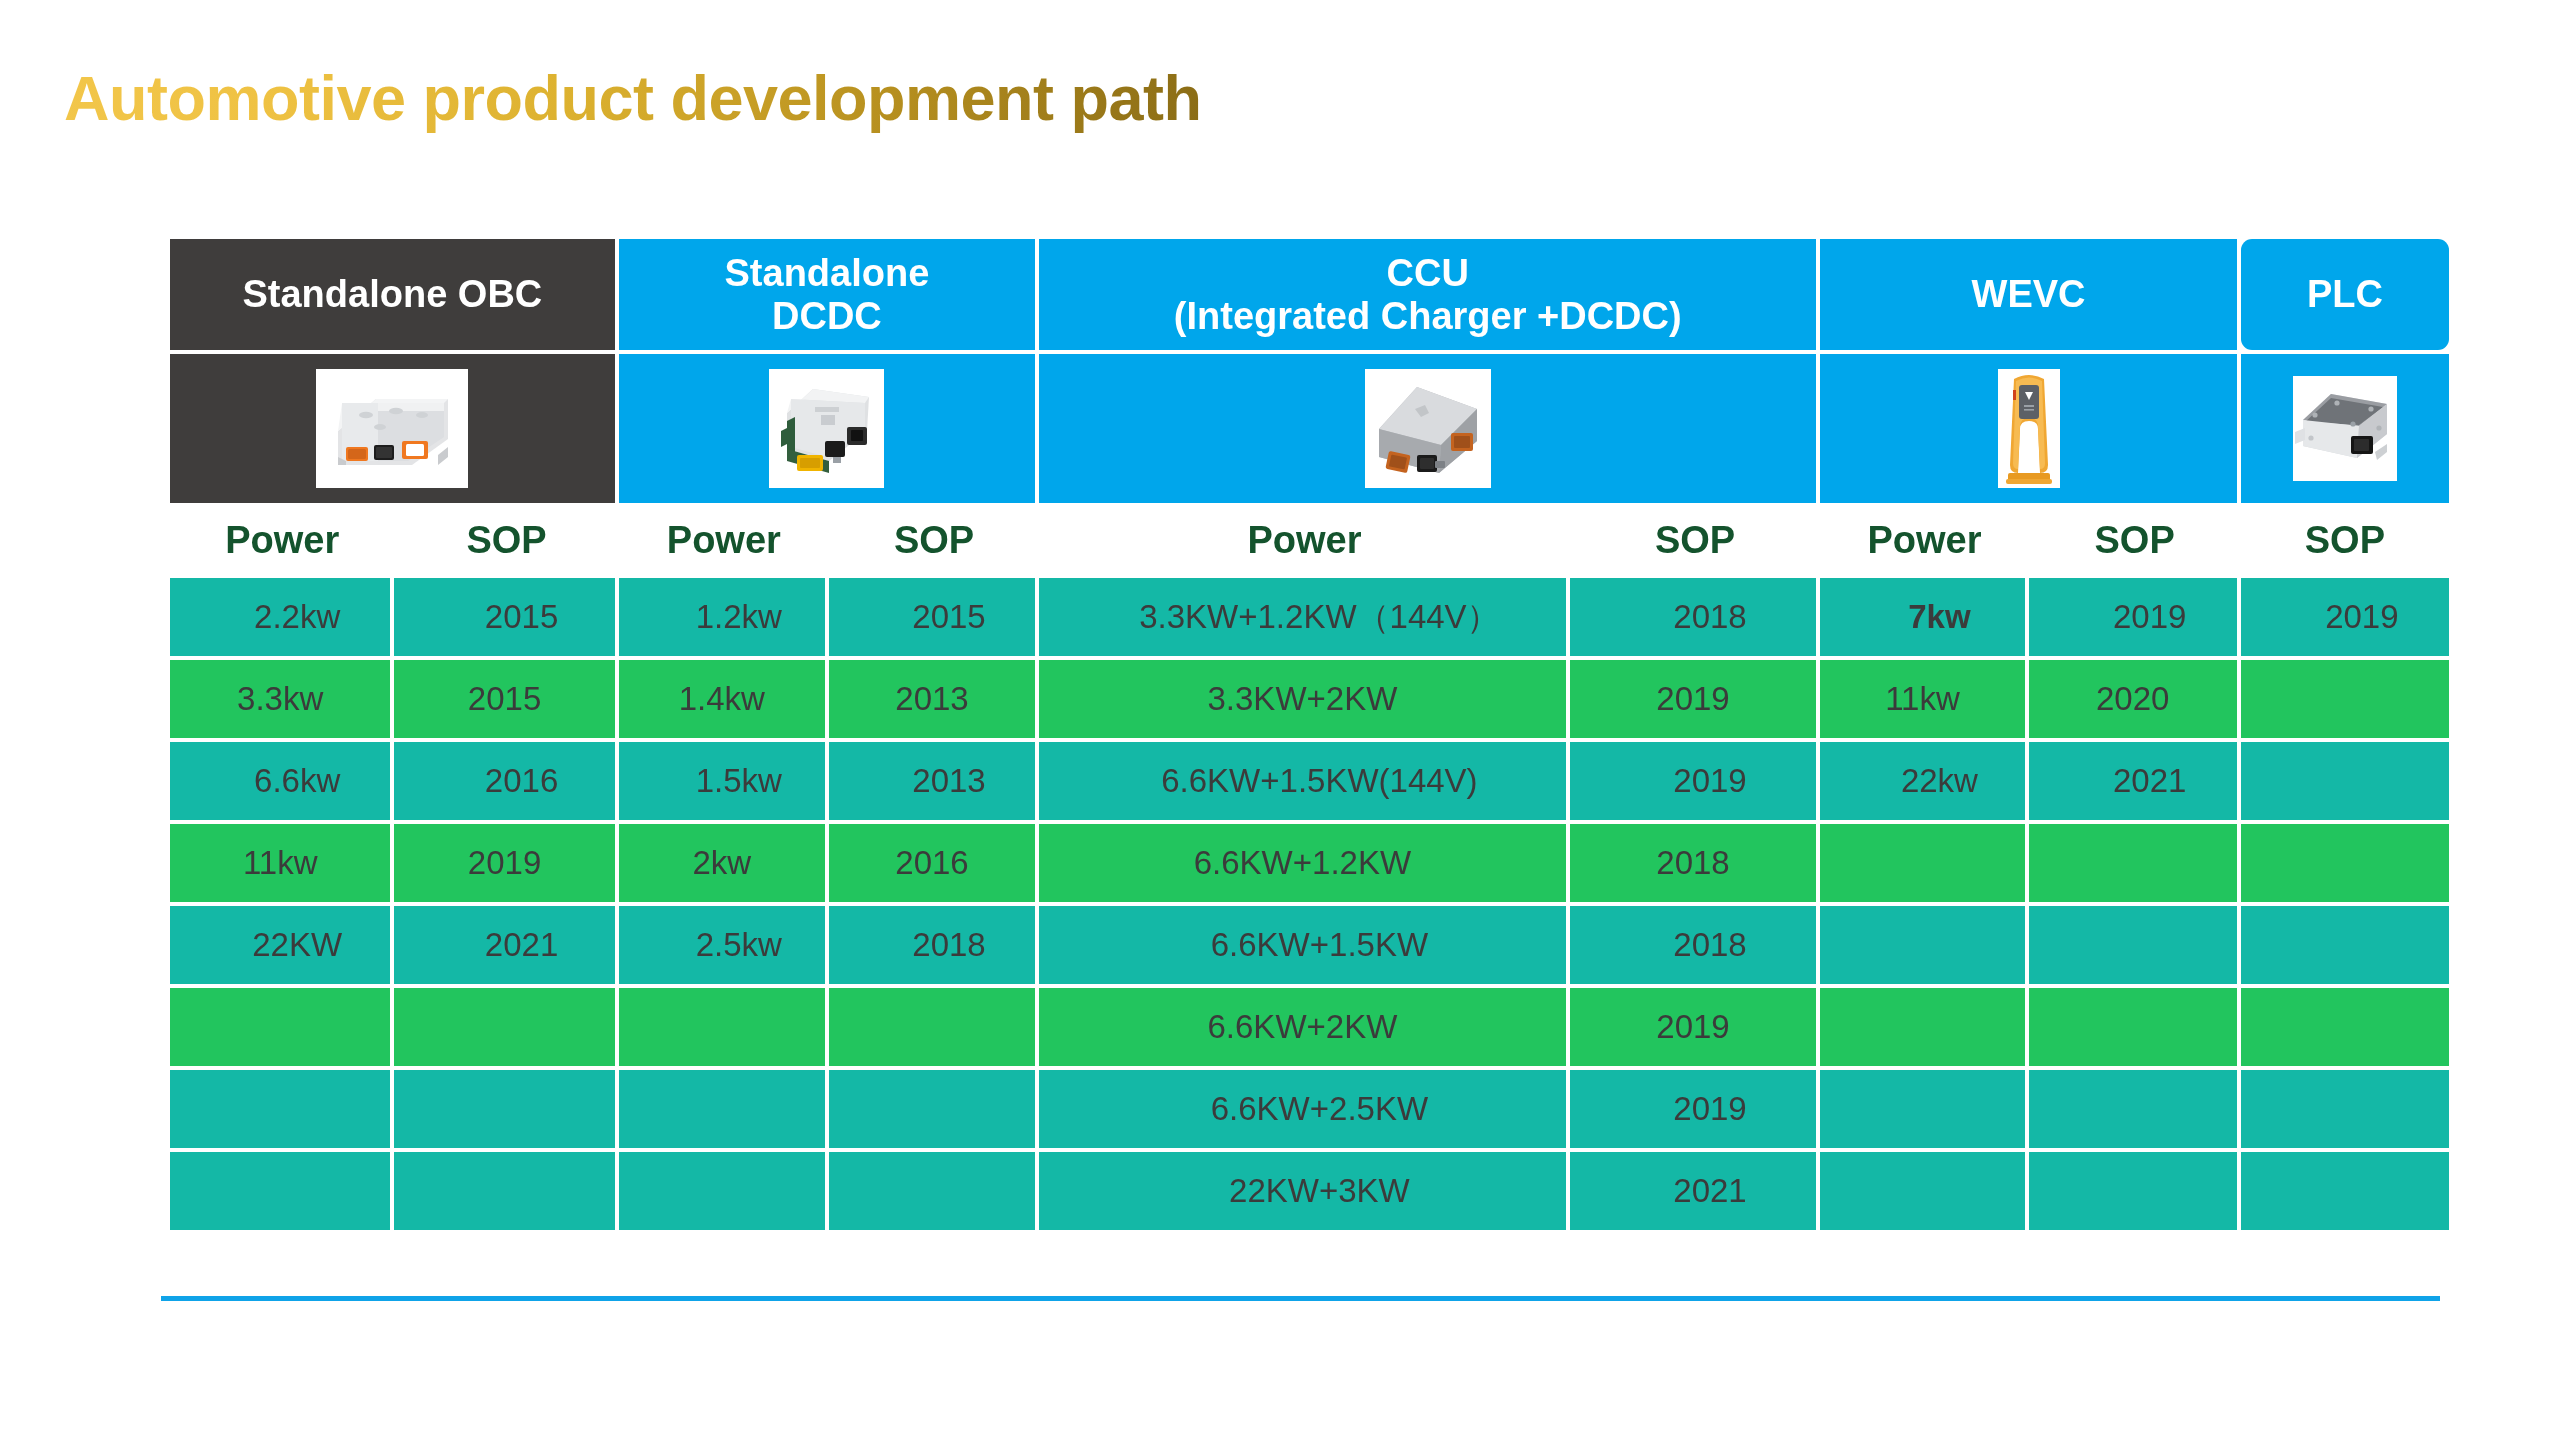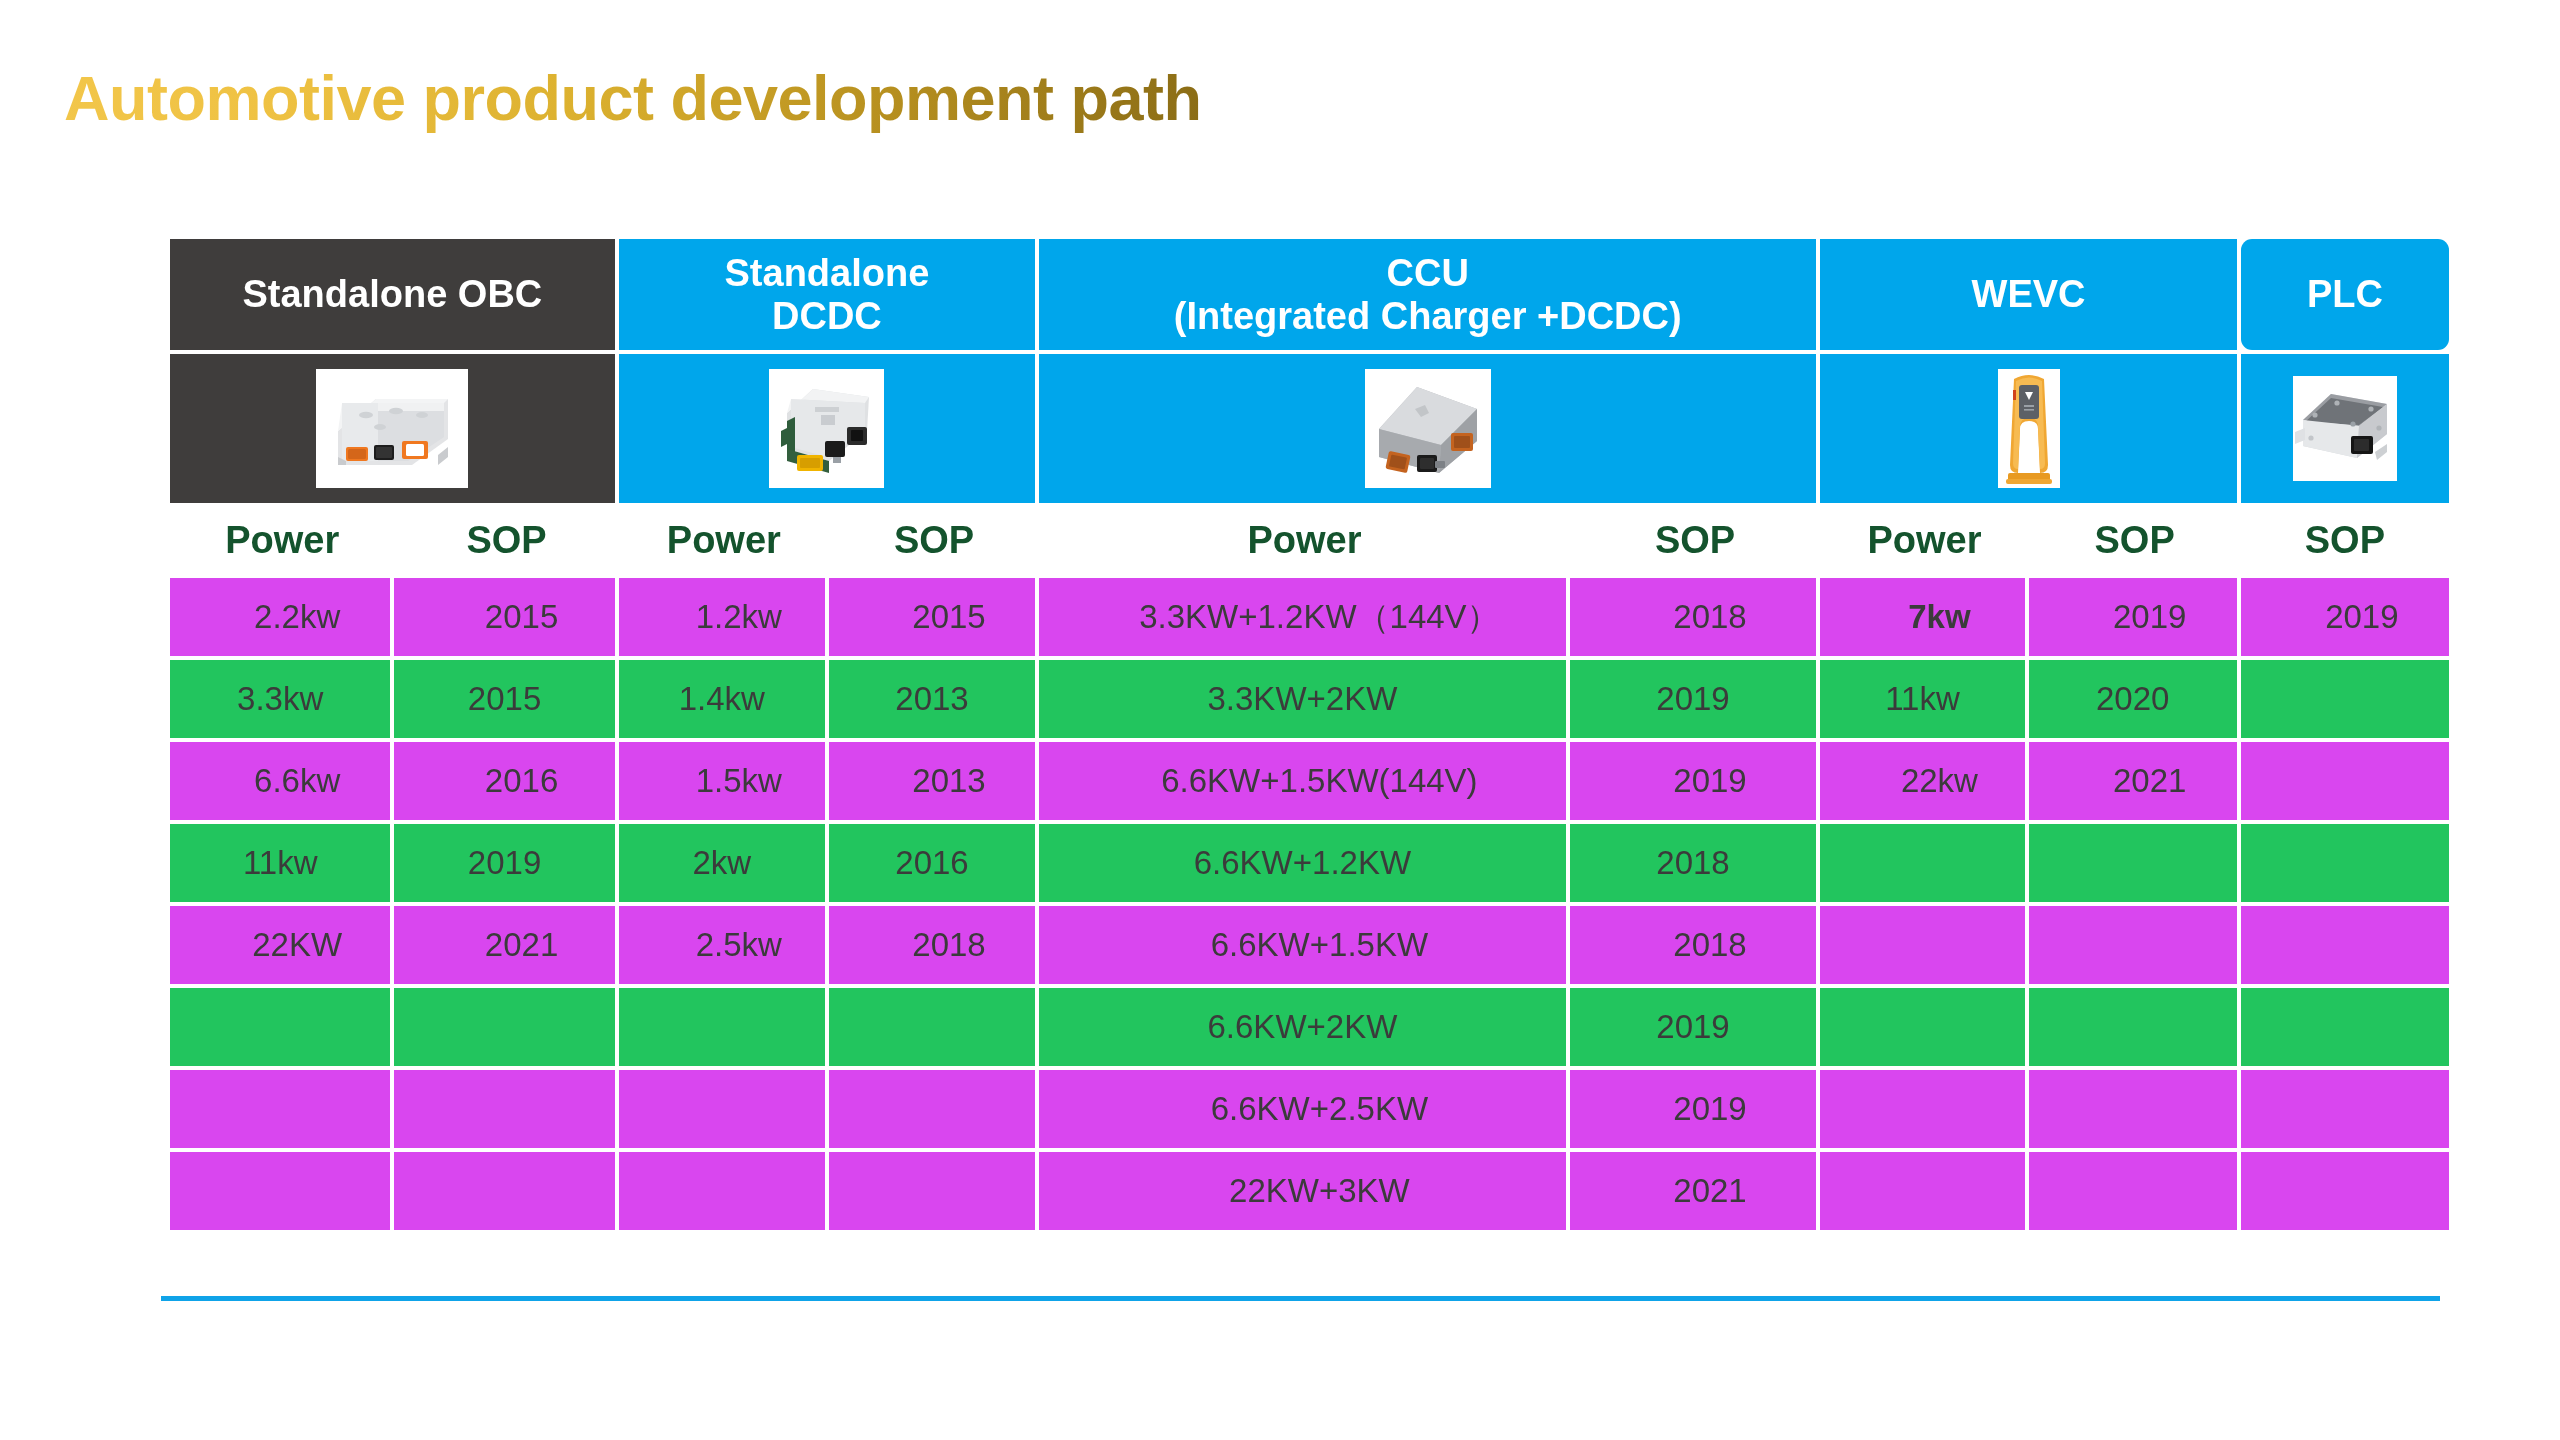--- a/index.html
+++ b/index.html
@@ -91,21 +91,21 @@
     text-align:center;
     vertical-align:middle;
     font-size:33px;
     color:#3b3b3b;
     border-right:4px solid #ffffff;
     border-bottom:4px solid #ffffff;
     padding:0 4px;
     white-space:nowrap;
   }
   .cell.last{border-right:none;}
-  tr.band .cell{background:#d946ef;padding-left:38px;}
+  tr.band .cell{background:#14b8a6;padding-left:38px;}
   tr.plain .cell{background:#22c55e;}
   .cell.bold{font-weight:bold;}
 
   tr.lastrow .cell{border-bottom:none;}
 
   
   #table-underline{
     position:absolute;
     left:161px;
     top:1296px;

